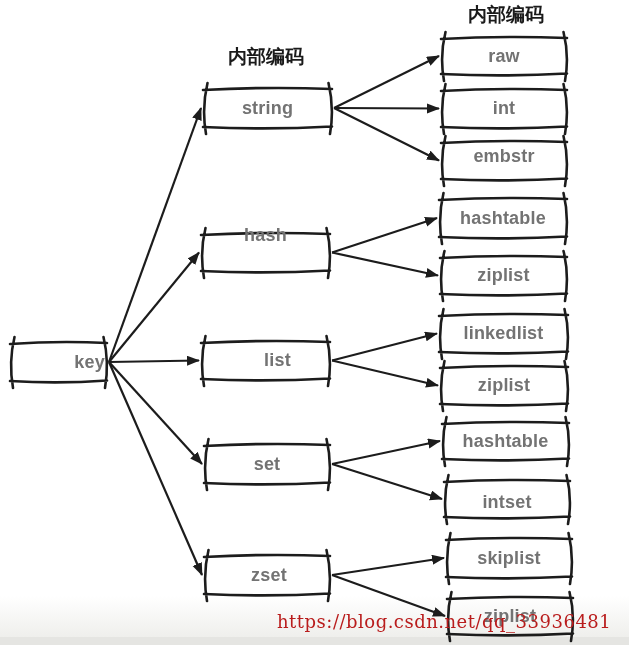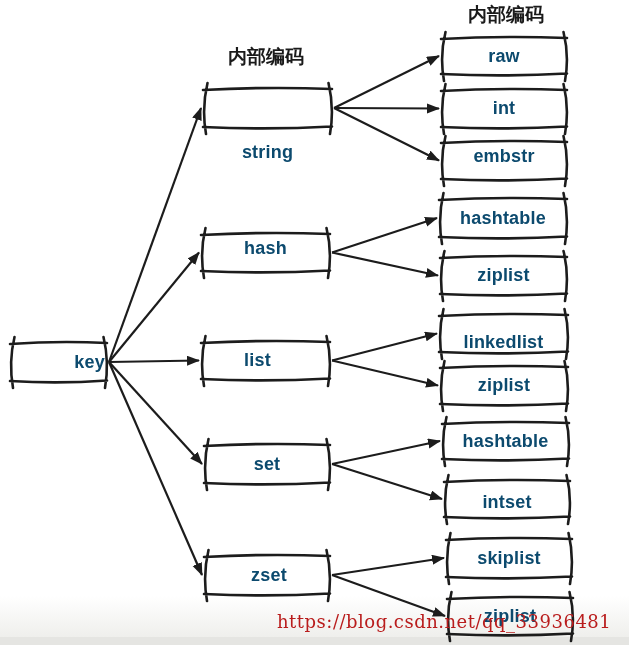--- a/index.html
+++ b/index.html
@@ -38,21 +38,21 @@
     width: 629px;
     height: 645px;
   }
   .node {
     position: absolute;
     display: flex;
     align-items: center;
     justify-content: center;
     font-size: 18px;
     font-weight: 600;
-    color: #0c4a6e;
+    color: #737373;
     letter-spacing: 0.2px;
   }
   .col-header {
     position: absolute;
     transform: translate(-50%, -50%);
     font-size: 19px;
     font-weight: 600;
     color: #1a1a1a;
     white-space: nowrap;
   }
@@ -116,27 +116,27 @@
         <line x1="332" y1="464" x2="442" y2="499" stroke="#1c1c1c" stroke-width="2.2" marker-end="url(#ah)"></line>
         <line x1="332" y1="575" x2="444" y2="558" stroke="#1c1c1c" stroke-width="2.2" marker-end="url(#ah)"></line>
         <line x1="332" y1="575" x2="445" y2="616" stroke="#1c1c1c" stroke-width="2.2" marker-end="url(#ah)"></line>
       </g>
   </svg>
 
   <div id="nodes-layer">
       <div class="node" style="left: 12px; top: 342px; width: 93px; height: 40px; justify-content: flex-end;">
         <span>key</span>
       </div>
-      <div class="node" style="left: 205px; top: 88px; width: 125px; height: 40px; margin-top: 44px;">
+      <div class="node" style="left: 205px; top: 88px; width: 125px; height: 40px;">
         <span>string</span>
       </div>
-      <div class="node" style="left: 203px; top: 237px; width: 125px; height: 22px;">
+      <div class="node" style="left: 203px; top: 224px; width: 125px; height: 22px;">
         <span>hash</span>
       </div>
-      <div class="node" style="left: 196px; top: 341px; width: 123px; height: 39px;">
+      <div class="node" style="left: 216px; top: 341px; width: 123px; height: 39px;">
         <span>list</span>
       </div>
       <div class="node" style="left: 206px; top: 444px; width: 122px; height: 40px;">
         <span>set</span>
       </div>
       <div class="node" style="left: 208px; top: 555px; width: 122px; height: 40px;">
         <span>zset</span>
       </div>
       <div class="node" style="left: 443px; top: 37px; width: 122px; height: 38px;">
         <span>raw</span>
@@ -146,21 +146,21 @@
       </div>
       <div class="node" style="left: 443px; top: 141px; width: 122px; height: 31px;">
         <span>embstr</span>
       </div>
       <div class="node" style="left: 441px; top: 198px; width: 124px; height: 40px;">
         <span>hashtable</span>
       </div>
       <div class="node" style="left: 442px; top: 256px; width: 123px; height: 39px;">
         <span>ziplist</span>
       </div>
-      <div class="node" style="left: 441px; top: 314px; width: 125px; height: 39px; align-items: flex-end;">
+      <div class="node" style="left: 441px; top: 314px; width: 125px; height: 39px;">
         <span>linkedlist</span>
       </div>
       <div class="node" style="left: 442px; top: 366px; width: 124px; height: 39px;">
         <span>ziplist</span>
       </div>
       <div class="node" style="left: 444px; top: 422px; width: 123px; height: 38px;">
         <span>hashtable</span>
       </div>
       <div class="node" style="left: 446px; top: 480px; width: 122px; height: 44px; text-align: right;">
         <span>intset</span>

